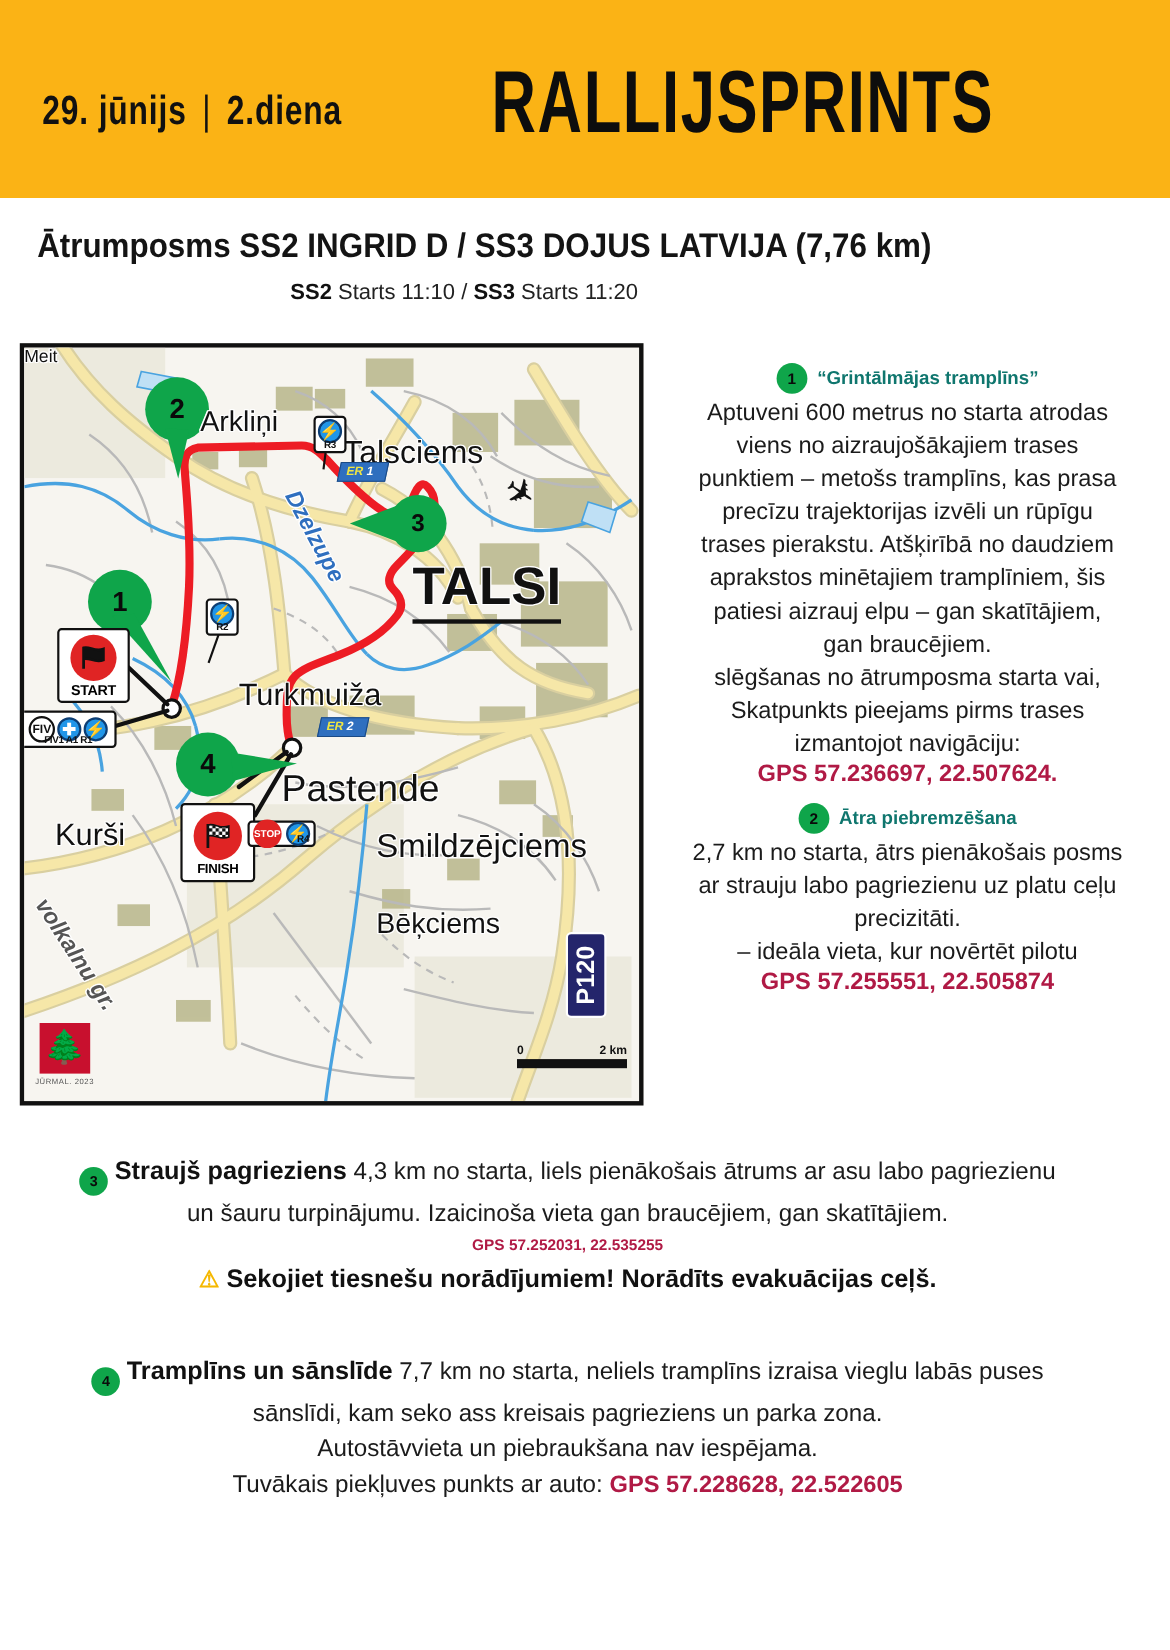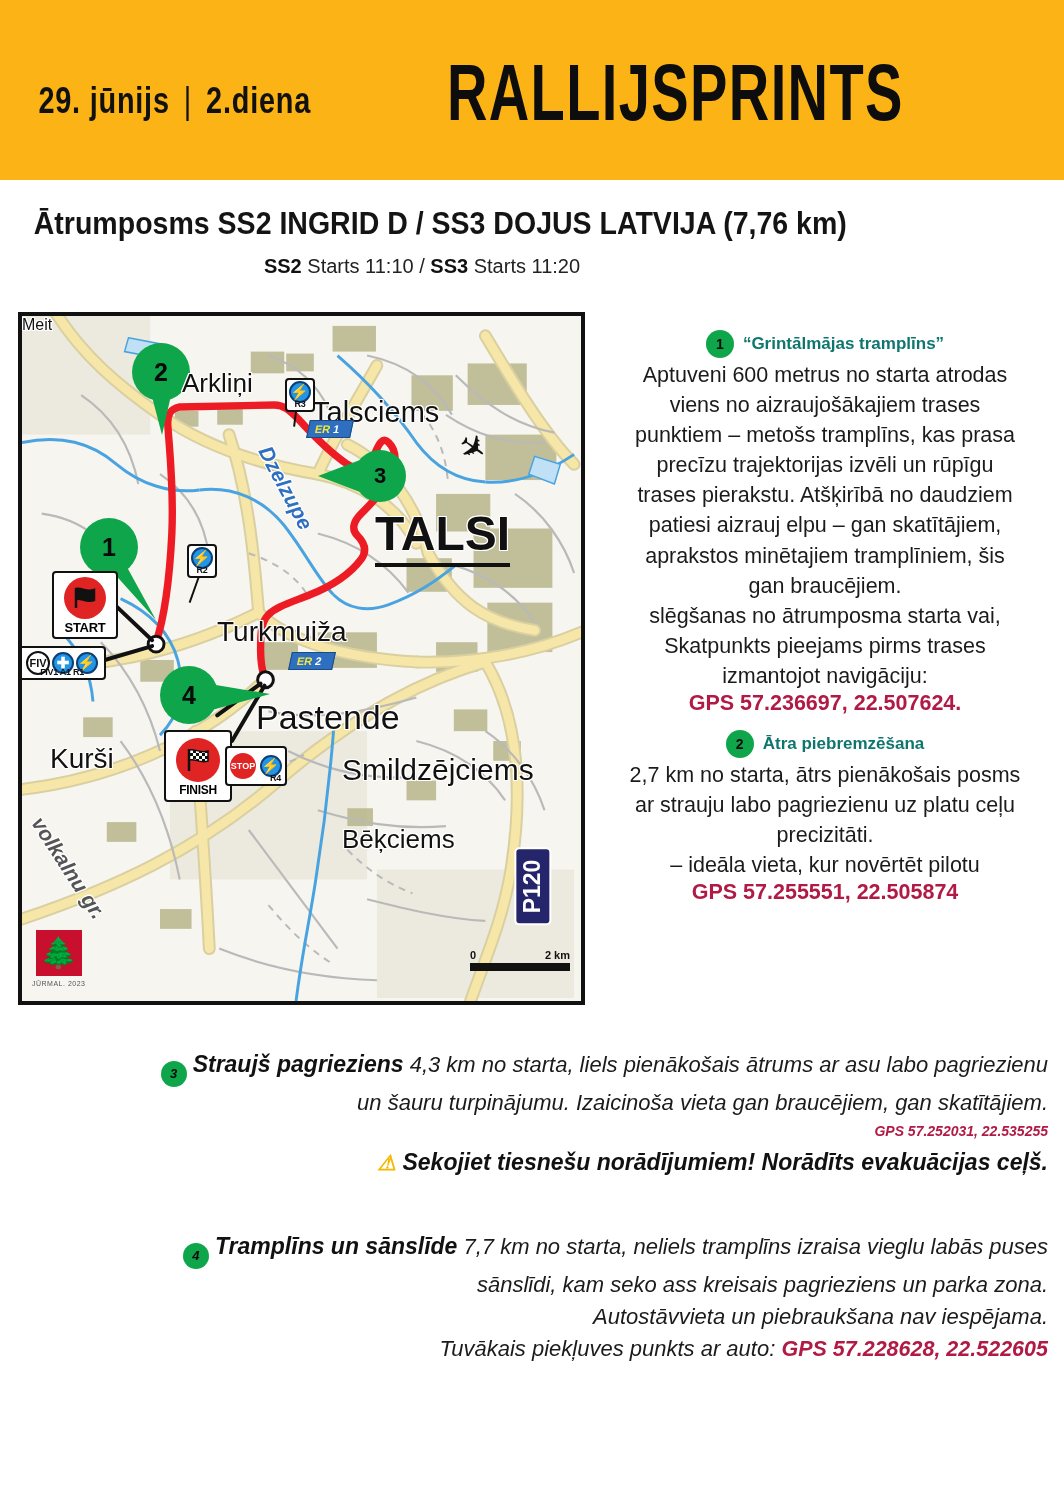--- a/index.html
+++ b/index.html
@@ -135,21 +135,21 @@
               display:flex;align-items:center;justify-content:center;
               color:#111;font-size:11px;font-weight:700;}
 
   #sign-start { left: 30px;  top: 255px; width: 66px; height: 68px; flex-direction:column; }
   #sign-start .redcirc { width:42px;height:42px;margin-top:2px;}
   #sign-start .cap { font-size:13px; font-weight:700; margin-top:1px; letter-spacing:-0.3px;}
   #sign-finish{ left: 142px; top: 414px; width: 68px; height: 72px; flex-direction:column;}
   #sign-finish .redcirc { width:44px;height:44px;margin-top:2px;}
   #sign-finish .cap { font-size:12px; font-weight:700; margin-top:1px; letter-spacing:-0.3px;}
   #sign-fiv  { left: -4px;  top: 330px; width: 88px; height: 34px; gap:2px; }
-  #sign-stop { left: 203px; top: 430px; width: 62px; height: 40px; gap:4px; }
+  #sign-stop { left: 203px; top: 430px; width: 62px; height: 24px; gap:4px; }
   #sign-r2   { left: 165px; top: 228px; width: 30px; height: 34px; }
   #sign-r3   { left: 263px; top: 62px;  width: 30px; height: 34px; }
 
   .er-badge {
     position:absolute; background:#2f6fbf; color:#fff; font-size:11px; font-weight:700;
     padding: 2px 12px 2px 6px; transform: skewX(-12deg); border:1px solid #1b4a85;
     display:flex; align-items:center; gap:3px;
   }
   .er-badge .er-txt{ color:#f0e642; }
   .er-badge .er-num{ background:#2f6fbf; color:#fff; }
@@ -194,21 +194,21 @@
     font-size: 21.5px; line-height: 1.40; color: #1b1b1b;
   }
   .gps {
     font-weight: 700; font-size: 21.5px; color: #B01A45;
     font-family: "Liberation Sans Narrow","Liberation Sans", sans-serif;
   }
   .gap-2 { height: 14px; }
 
   
   .block {
-    position: absolute; left: 16px; width: 1032px; text-align: right; font-style: italic;
+    position: absolute; left: 0; width: 1032px; text-align: center;
   }
   #block3 { top: 1048px; }
   #block4 { top: 1230px; }
   .block-line1 {
     font-size: 22px; line-height: 1.44; color: #1b1b1b;
     display: block;
   }
   .block-badge-inline {
     display: inline-flex; width: 26px; height: 26px; border-radius: 50%;
     background: #0FA54A; color: #0a0a0a; font-weight: 700; font-size: 13px;
@@ -527,22 +527,22 @@
     <div class="poi-head">
       <span class="badge">1</span>
       <span class="poi-title">“Grintālmājas tramplīns”</span>
     </div>
     <div class="poi-body">
       <div>Aptuveni 600 metrus no starta atrodas</div>
       <div>viens no aizraujošākajiem trases</div>
       <div>punktiem – metošs tramplīns, kas prasa</div>
       <div>precīzu trajektorijas izvēli un rūpīgu</div>
       <div>trases pierakstu. Atšķirībā no daudziem</div>
+      <div>aprakstos minētajiem tramplīniem, šis</div>
       <div>patiesi aizrauj elpu – gan skatītājiem,</div>
-      <div>aprakstos minētajiem tramplīniem, šis</div>
       <div>gan braucējiem.</div>
       <div>slēgšanas no ātrumposma starta vai,</div>
       <div>Skatpunkts pieejams pirms trases</div>
       <div>izmantojot navigāciju:</div>
     </div>
     <div class="gps">GPS 57.236697, 22.507624.</div>
   </div>
 
   <div class="gap-2"></div>
 

